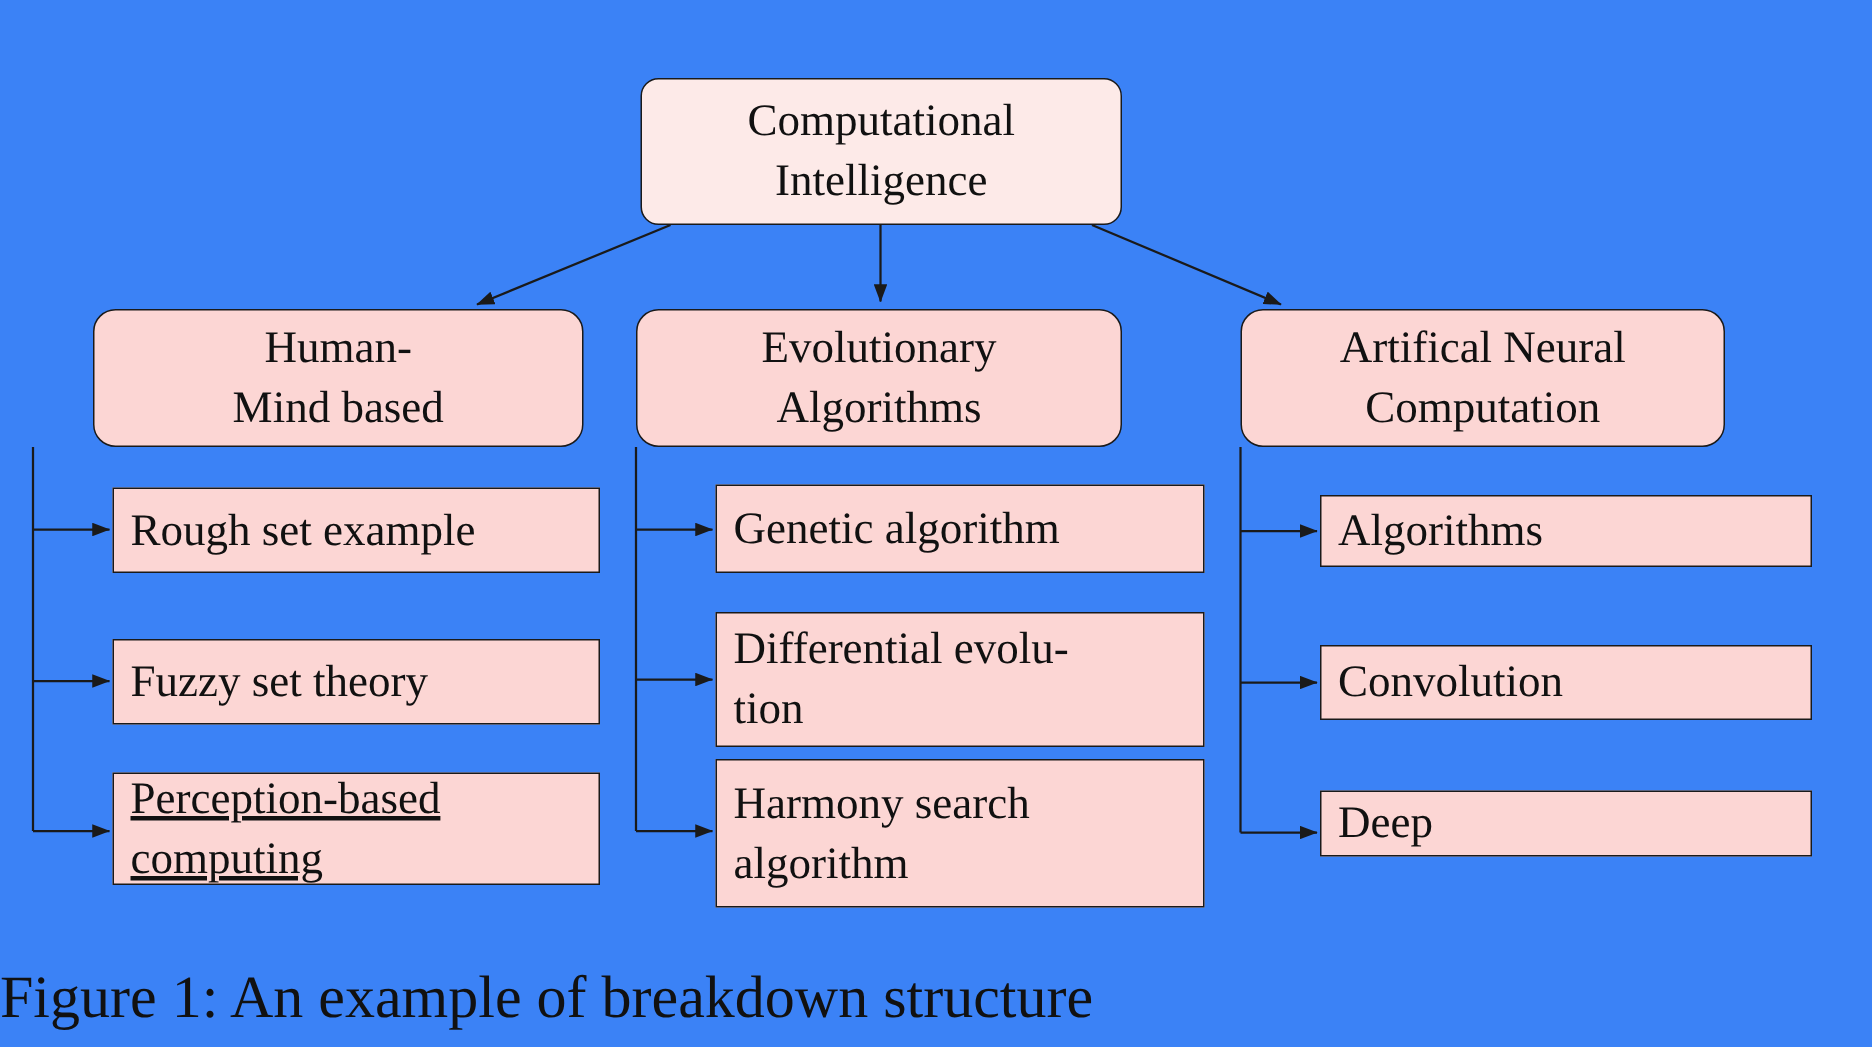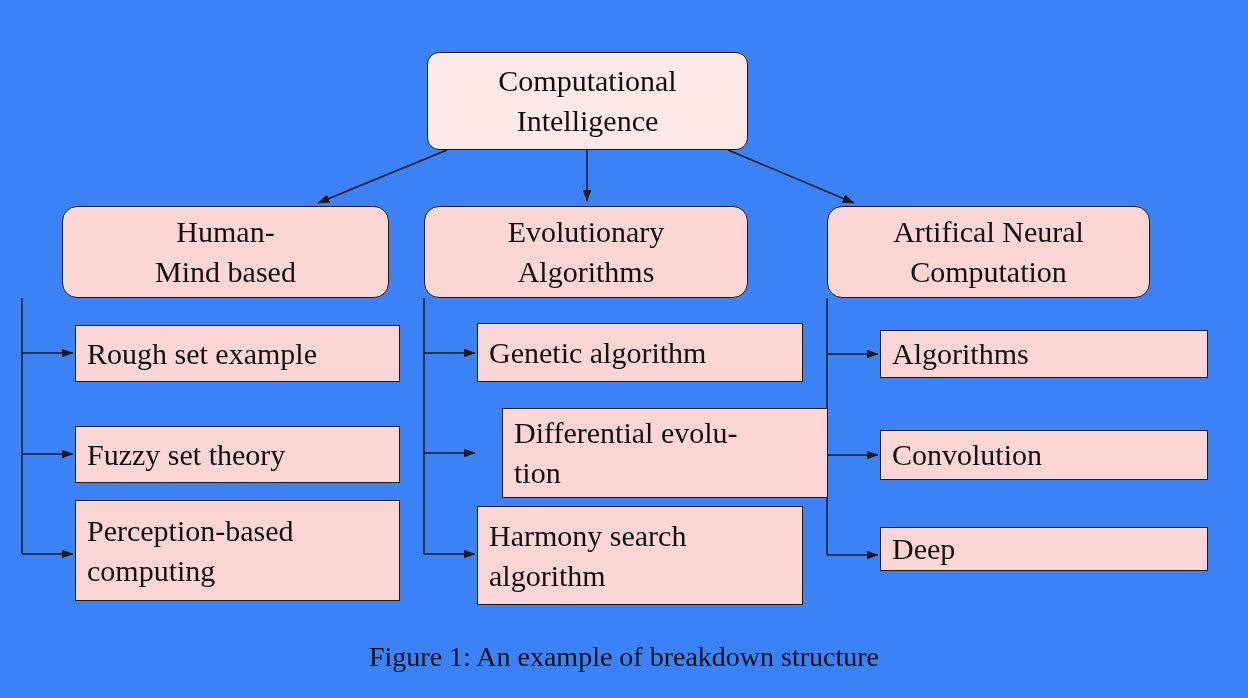--- a/index.html
+++ b/index.html
@@ -52,33 +52,32 @@
   .b0 { left: 22px;  width: 327px; margin-left: 40px; }
   .b1 { left: 424px; width: 324px; }
   .b2 { left: 827px; width: 323px; }
   .leaf {
     background: #fcd6d4;
     padding-left: 11px;
     padding-right: 4px;
   }
   .l0 { left: 75px;  top: 325px; width: 325px; height: 57px;  }
   .l1 { left: 75px;  top: 426px; width: 325px; height: 57px;  }
-  .l2 { left: 75px;  top: 500px; width: 325px; height: 101px; }
+  .l2 { left: 75px;  top: 515px; width: 325px; height: 75px; text-decoration: underline; }
   .m0 { left: 477px; top: 323px; width: 326px; height: 59px;  }
-  .m1 { left: 477px; top: 408px; width: 326px; height: 90px; margin-left: 25px;  }
+  .m1 { left: 477px; top: 408px; width: 326px; height: 90px;  }
   .m2 { left: 477px; top: 506px; width: 326px; height: 99px;  }
   .r0 { left: 880px; top: 330px; width: 328px; height: 48px;  }
   .r1 { left: 880px; top: 430px; width: 328px; height: 50px;  }
   .r2 { left: 880px; top: 527px; width: 328px; height: 44px;  }
   .caption {
     position: absolute;
     left: 0; top: 641px;
     width: 1248px;
-    text-align: center;
-    font-size: 28px;
+    font-size: 40px;
     z-index: 2;
   }
 </style>
 </head>
 <body>
 
 <div class="canvas">
 
   <svg class="connectors" viewBox="0 0 1248 698" xmlns="http://www.w3.org/2000/svg">
     <defs>

